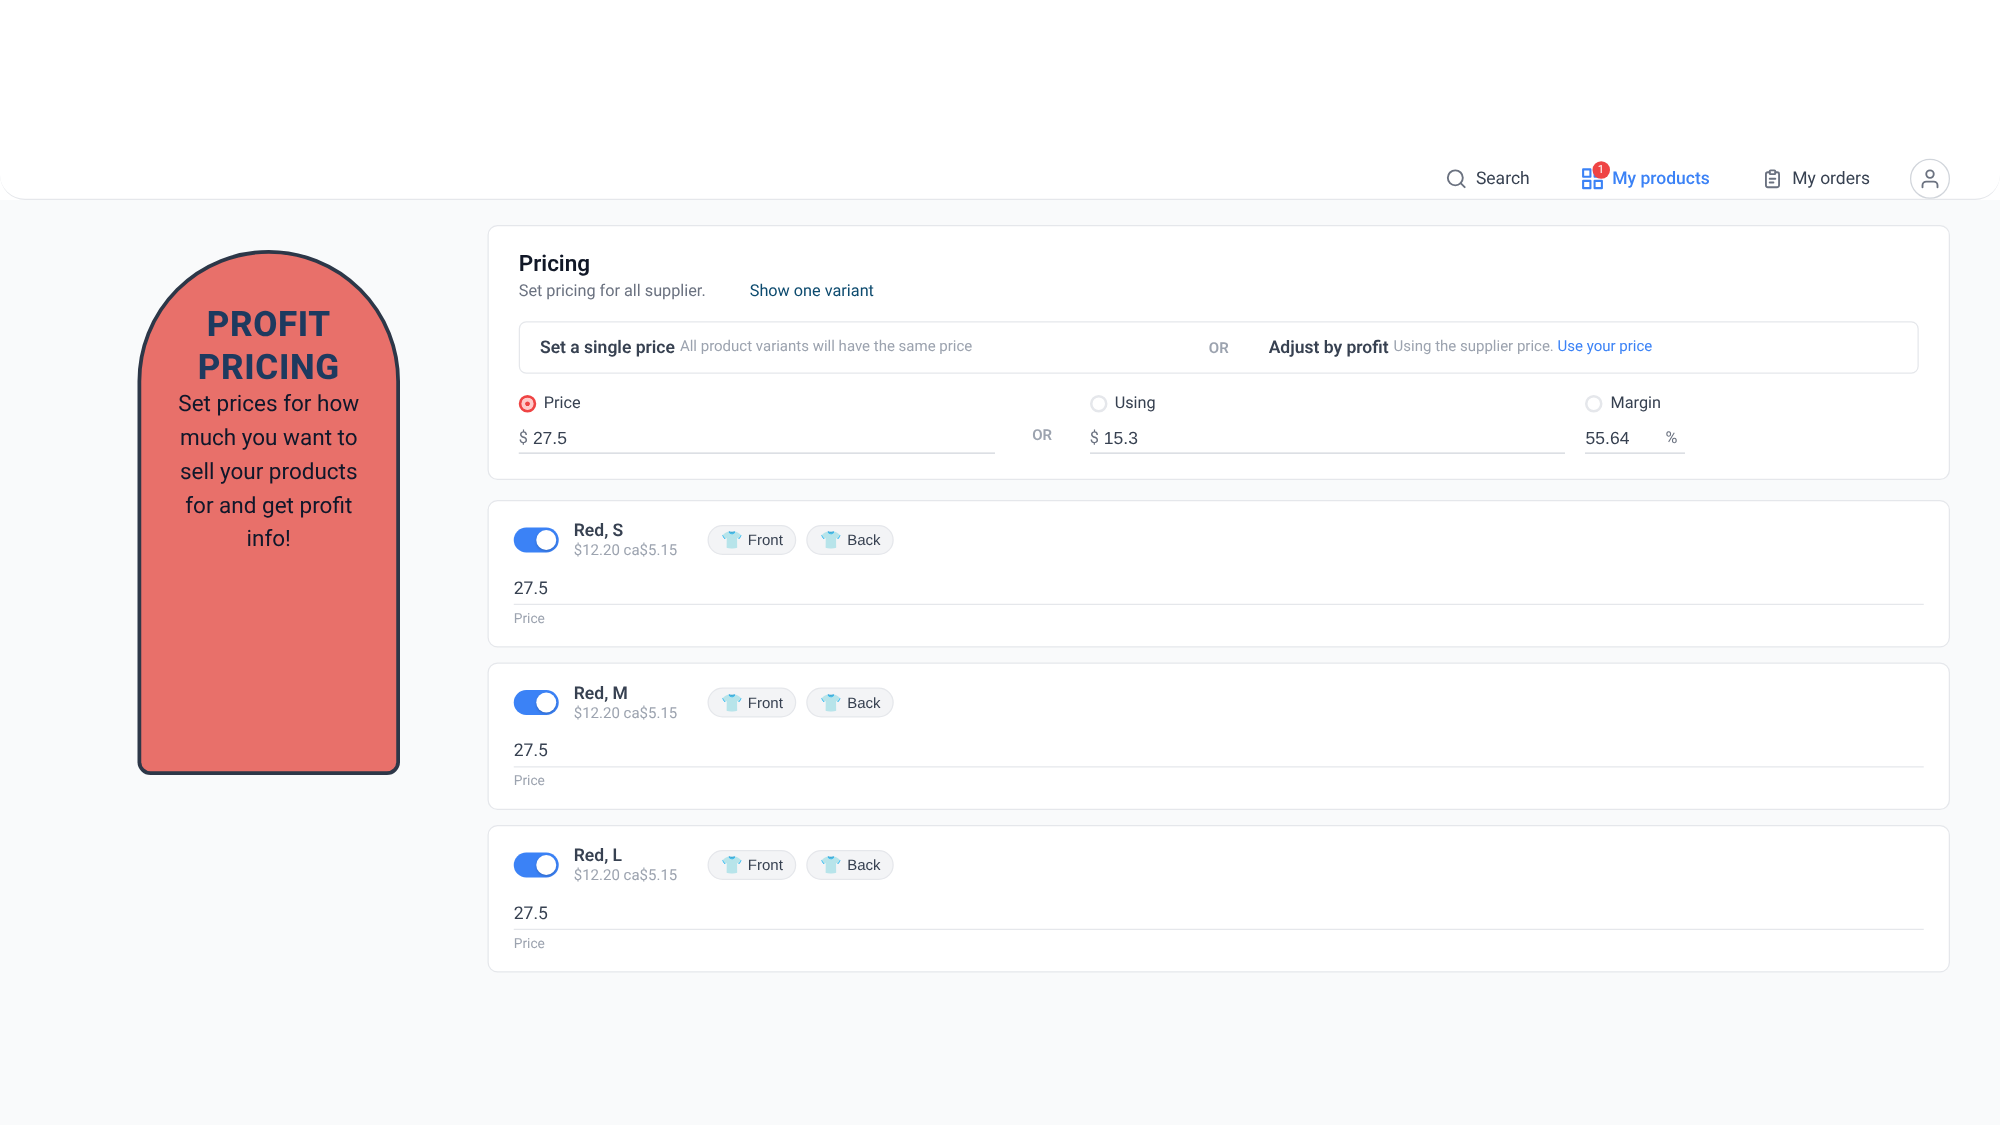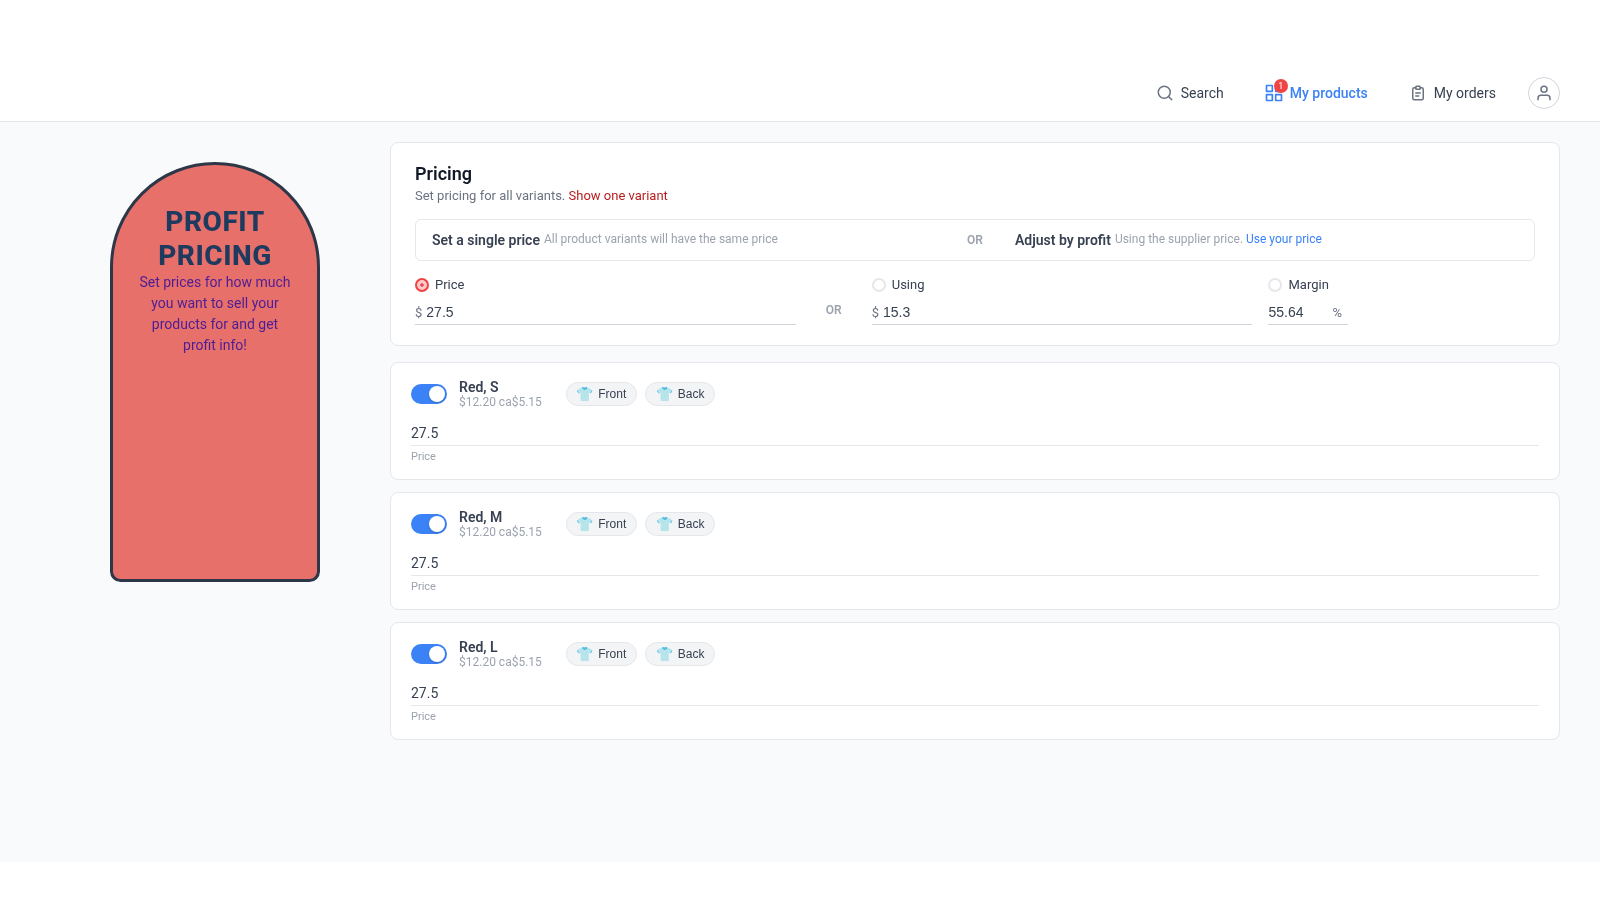--- a/index.html
+++ b/index.html
@@ -1,28 +1,29 @@
 <!DOCTYPE html>
 <html><head>
   <meta charset="utf-8">
   <style>
     * { box-sizing: border-box; margin: 0; padding: 0; }
     body { font-family: -apple-system, BlinkMacSystemFont, 'Segoe UI', Roboto, sans-serif; background: #fff; color: #333; }
 
     
     .header {
-      height: 122px;
+      height: 160px;
       background: #fff;
       border-bottom: 1px solid #e5e7eb;
       display: flex;
       align-items: flex-end;
-      padding-bottom: 12px;
+      padding-bottom: 0;
       padding-right: 40px;
       justify-content: flex-end;
       gap: 24px;
+      border-radius: 20px;
     }
     .header-nav-item {
       display: flex;
       align-items: center;
       gap: 6px;
       cursor: pointer;
       font-size: 14px;
       color: #374151;
       padding: 6px 8px;
       border-radius: 4px;
@@ -95,22 +96,22 @@
       min-height: 420px;
     }
     .promo-title {
       font-size: 28px;
       font-weight: 800;
       color: #1e3a5f;
       line-height: 1.2;
       letter-spacing: 0.5px;
     }
     .promo-desc {
-      font-size: 14px;
-      color: #4c1d95;
+      font-size: 18px;
+      color: #0f172a;
       line-height: 1.5;
     }
 
     
     .content-section {
       flex: 1;
       padding: 20px 40px 4px 0;
     }
 
     
@@ -125,23 +126,24 @@
       font-size: 18px;
       font-weight: 600;
       color: #111827;
       margin-bottom: 4px;
     }
     .pricing-subtitle {
       font-size: 13px;
       color: #6b7280;
     }
     .pricing-subtitle a {
-      color: #b91c1c;
+      color: #0c4a6e;
       text-decoration: none;
       cursor: pointer;
+      margin-left: 32px;
     }
     .pricing-option {
       flex: 1;
       padding: 12px 16px;
       display: flex;
       gap: 4px;
     }
     .pricing-option-title {
       font-size: 14px;
       font-weight: 600;
@@ -348,21 +350,21 @@
       <div class="promo-title">PROFIT PRICING</div>
       <div class="promo-desc">Set prices for how much you want to sell your products for and get profit info!</div>
     </div>
   </div>
 
   <div class="content-section">
 
     <div class="pricing-card">
       <div class="pricing-title">Pricing</div>
       <div class="pricing-subtitle">
-        <span>Set pricing for all variants.</span>
+        <span>Set pricing for all supplier.</span>
         <a>Show one variant</a>
       </div>
 
       <div style="display:flex; border: 1px solid #e5e7eb; border-radius: 6px; margin: 16px 0 0; overflow: hidden;">
 
         <div class="pricing-option">
           <div class="pricing-option-title">Set a single price</div>
           <div class="pricing-option-desc">All product variants will have the same price</div>
         </div>
 

